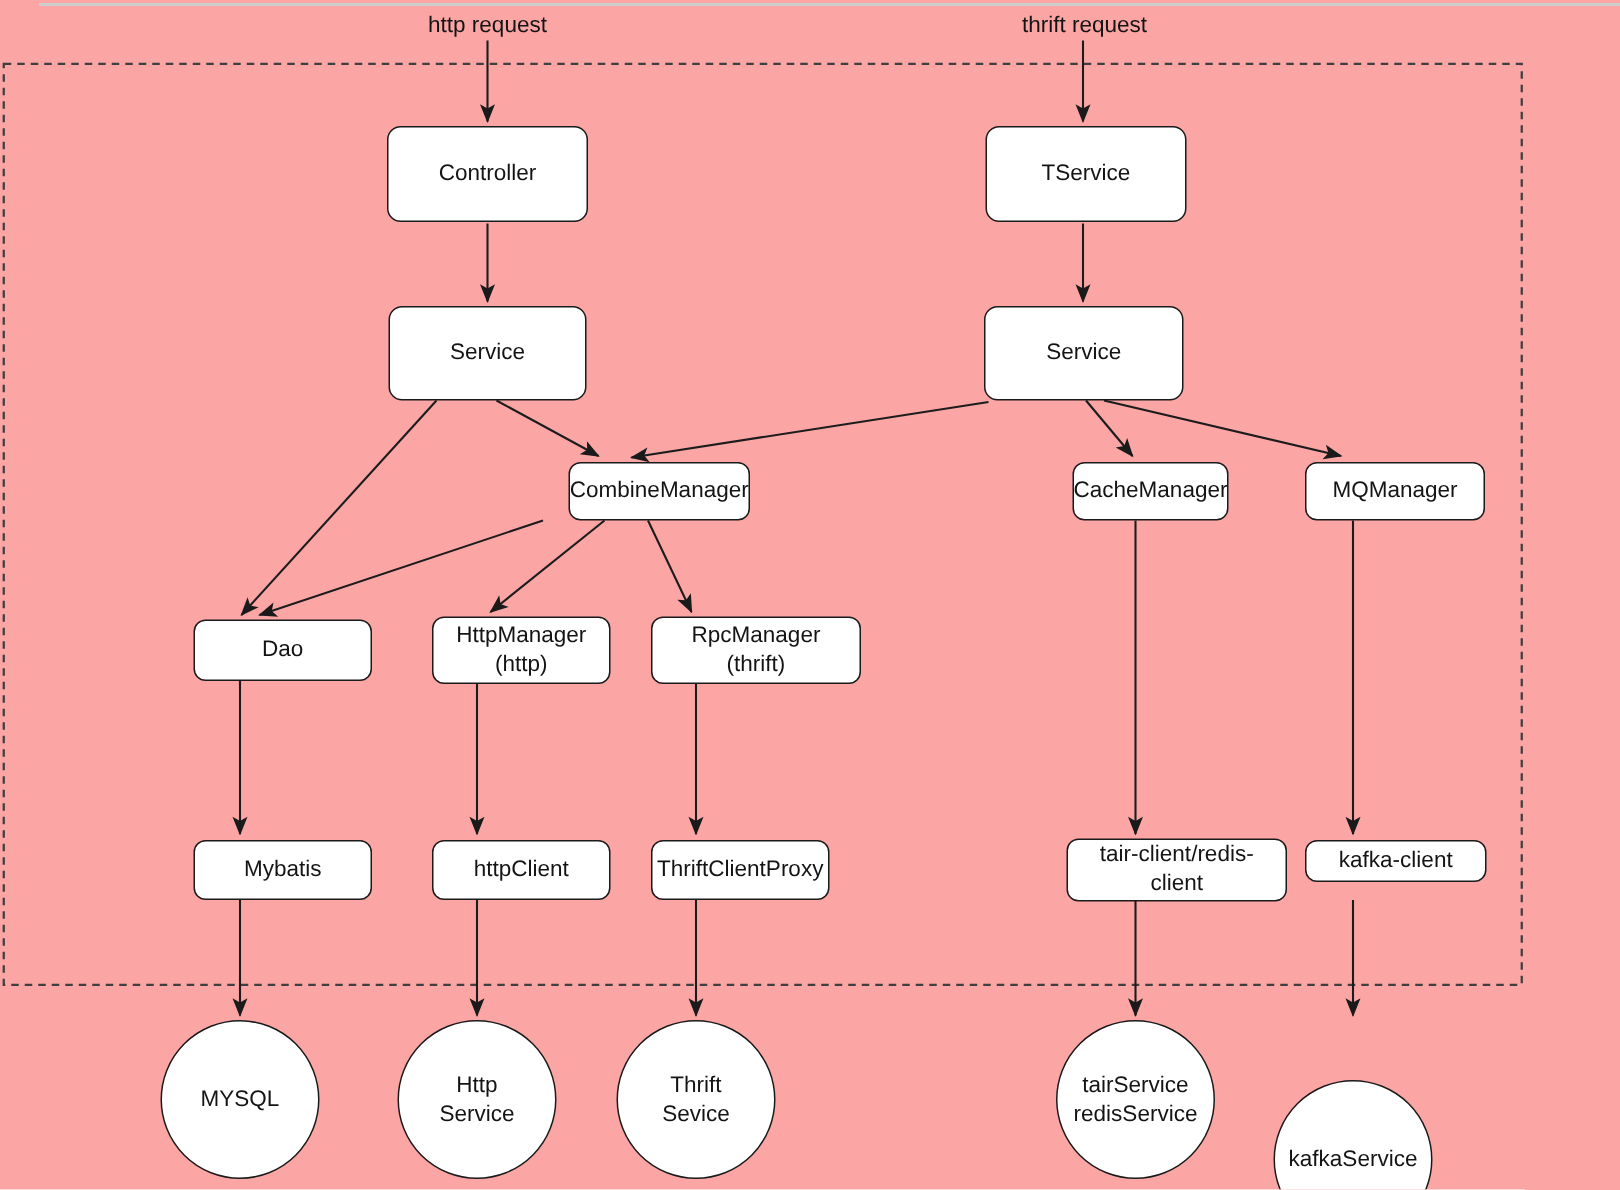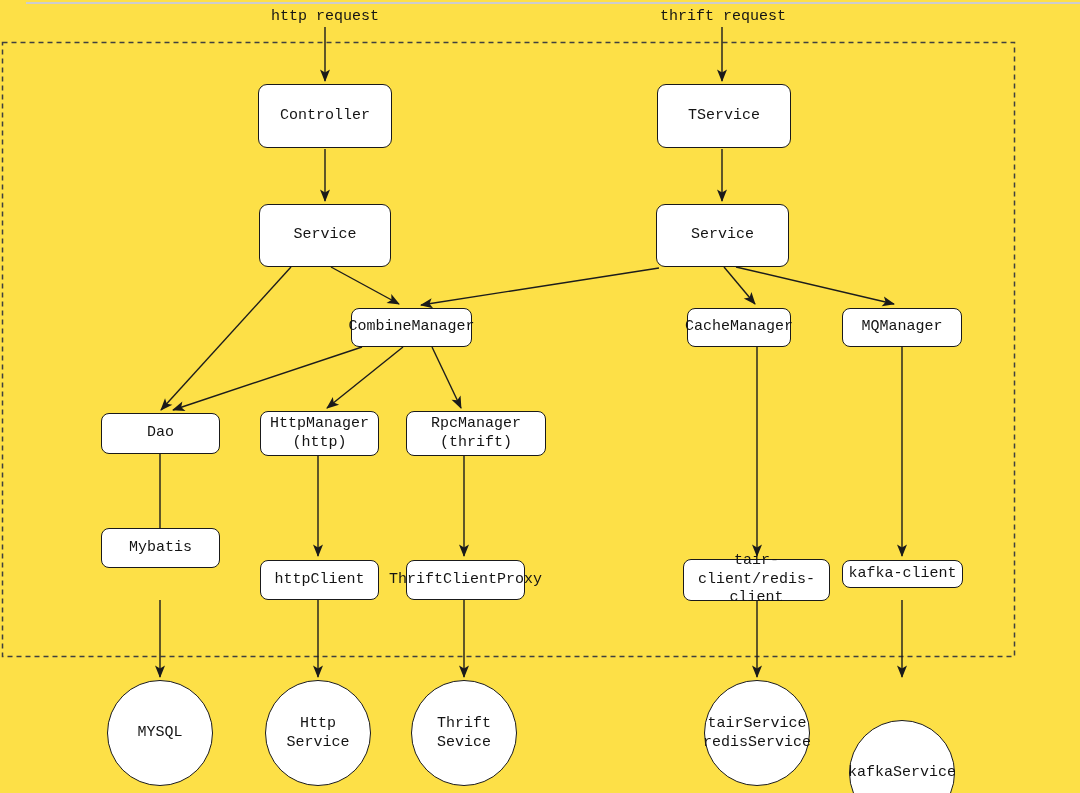--- a/index.html
+++ b/index.html
@@ -1,21 +1,21 @@
 <!DOCTYPE html>
 <html><head>
 <meta charset="utf-8">
 <style>
   html, body { margin: 0; padding: 0; background: #ffffff; }
   .stage {
     position: relative;
     width: 1080px;
     height: 793px;
-    background: #fde047;
-    font-family: Liberation Mono, monospace;
+    background: #fca5a5;
+    font-family: Liberation Sans, sans-serif;
     color: #1c1c1c;
     overflow: hidden;
   }
   .edge-layer {
     position: absolute;
     left: 0; top: 0;
     width: 1080px; height: 793px;
     pointer-events: none;
   }
   .edge-layer line.edge { stroke: #1c1c1c; stroke-width: 1.4; fill: none; }
@@ -36,21 +36,21 @@
     border-radius: 9px;
     display: flex;
     align-items: center;
     justify-content: center;
     text-align: center;
     font-size: 15px;
     line-height: 1.25;
     white-space: pre-line;
     color: #141414;
   }
-  .node.small { border-radius: 8px; }
+  .node.small { border-radius: 8px; margin-left: 28px; }
   .datastore {
     position: absolute;
     box-sizing: border-box;
     width: 106px;
     height: 106px;
     background: #ffffff;
     border: 1.6px solid #1a1a1a;
     border-radius: 50%;
     display: flex;
     align-items: center;
@@ -111,21 +111,21 @@
   <div class="node small" style="left:351px; top:308px; width:121px; height:39px;">CombineManager</div>
   <div class="node small" style="left:687px; top:308px; width:104px; height:39px;text-align:right;">CacheManager</div>
   <div class="node small" style="left:842px; top:308px; width:120px; height:39px;">MQManager</div>
 
   <div class="node small" style="left:101px; top:413px; width:119px; height:41px;">Dao</div>
   <div class="node small" style="left:260px; top:411px; width:119px; height:45px;">HttpManager
 (http)</div>
   <div class="node small" style="left:406px; top:411px; width:140px; height:45px;">RpcManager
 (thrift)</div>
 
-  <div class="node small" style="left:101px; top:528px; width:119px; height:40px;">Mybatis</div>
+  <div class="node small" style="left:101px; top:560px; width:119px; height:40px;">Mybatis</div>
   <div class="node small" style="left:260px; top:560px; width:119px; height:40px;">httpClient</div>
   <div class="node small" style="left:406px; top:560px; width:119px; height:40px;">ThriftClientProxy</div>
   <div class="node small" style="left:683px; top:559px; width:147px; height:42px;">tair-client/redis-
 client</div>
   <div class="node small" style="left:842px; top:560px; width:121px; height:28px;">kafka-client</div>
 
   <div class="datastore" style="left:107px; top:680px;">MYSQL</div>
   <div class="datastore" style="left:265px; top:680px;">Http
 Service</div>
   <div class="datastore" style="left:411px; top:680px;">Thrift

